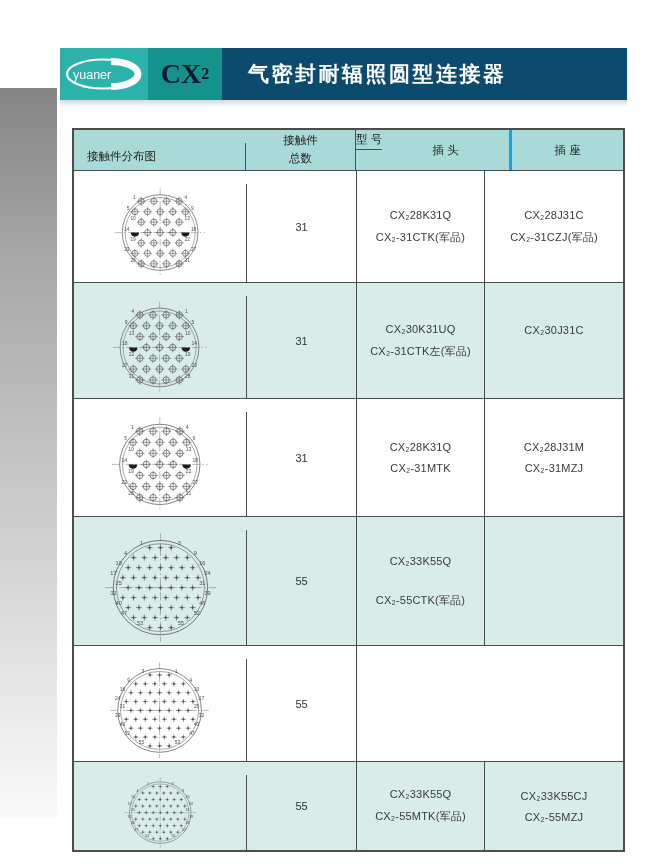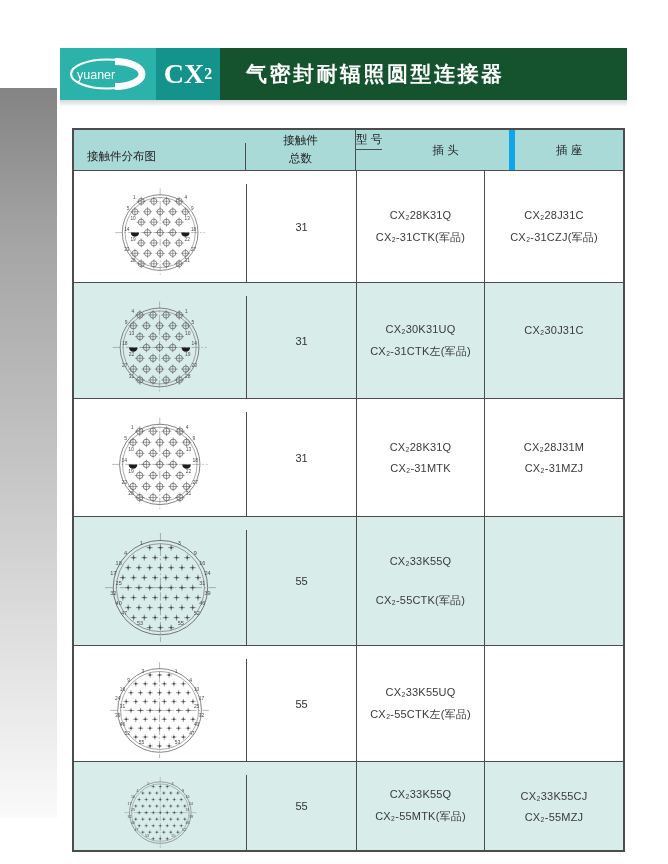--- a/index.html
+++ b/index.html
@@ -5,42 +5,42 @@
   html,body{margin:0;padding:0;background:#fff;}
   #page{position:relative;width:668px;height:864px;background:#ffffff;overflow:hidden;
         font-family:"Liberation Sans",sans-serif;color:#333;}
 
   
   .left-band{position:absolute;left:0;top:88px;width:57px;height:730px;
     background:linear-gradient(180deg,#848484 0%,#a6a6a6 22%,#c3c3c3 50%,#e2e2e2 78%,#fafafa 100%);}
 
   
   .hdr{position:absolute;left:60px;top:48px;width:567px;height:52px;display:flex;}
-  .hdr-logo{width:96px;background:#2bb2aa;display:flex;align-items:center;justify-content:center;}
-  .hdr-cx{width:64px;background:#14928c;display:flex;align-items:center;justify-content:center;
-    color:#ffffff;font-family:"Liberation Serif",serif;font-weight:bold;font-size:28px;}
+  .hdr-logo{width:88px;background:#2bb2aa;display:flex;align-items:center;justify-content:center;}
+  .hdr-cx{width:74px;background:#14928c;display:flex;align-items:center;justify-content:center;
+    color:#0f172a;font-family:"Liberation Serif",serif;font-weight:bold;font-size:28px;}
   .hdr-cx sub{font-size:16px;line-height:0;}
-  .hdr-title{flex:1;background:#14532d;display:flex;align-items:center;padding-left:26px;
+  .hdr-title{flex:1;background:#0c4a6e;display:flex;align-items:center;padding-left:26px;
     color:#fff;font-size:21px;font-weight:bold;letter-spacing:2.5px;}
   .hdr-shadow{position:absolute;left:60px;top:100px;width:567px;height:7px;
     background:linear-gradient(180deg,rgba(110,130,130,.30),rgba(110,130,130,0));}
 
   
   .tbl{position:absolute;left:72px;top:128px;width:549px;border:2px solid #4c4c4c;background:#fff;}
   .thead{display:flex;height:40px;background:#a9dad7;font-size:11.5px;color:#222;}
   .c1{width:172px;border-right:1px solid #4c4c4c;box-sizing:content-box;margin-top:13px;}
   .c2{width:109px;border-right:1px solid #4c4c4c;}
   .c3{width:127px;border-right:1px solid #4c4c4c;}
   .c4{flex:1;}
   .th-diagram{display:flex;align-items:center;padding-left:13px;box-sizing:border-box;}
   .th-count{display:flex;flex-direction:column;align-items:center;justify-content:center;line-height:1.55;}
   .th-model-wrap{flex:1;display:flex;flex-direction:row;}
   .th-model{height:19px;border-bottom:1px solid #4c4c4c;display:flex;align-items:center;justify-content:center;}
   .th-sub{flex:1;display:flex;}
-  .th-plug{width:127px;border-right:6px solid #0ea5e9;display:flex;align-items:center;justify-content:center;}
+  .th-plug{width:127px;border-right:3px solid #0ea5e9;display:flex;align-items:center;justify-content:center;}
   .th-socket{flex:1;display:flex;align-items:center;justify-content:center;}
 
   .trow{display:flex;border-top:1px solid #4c4c4c;background:#fff;}
   .trow.alt{background:#d8ecea;}
   .r1{height:111px}.r2{height:115px}.r3{height:117px}.r4{height:128px}.r5{height:115px}.r6{height:88px}
 
   .td-diagram{display:flex;align-items:center;justify-content:center;overflow:hidden;}
   .td-diagram svg{height:95%;}
   .td-count{display:flex;align-items:center;justify-content:center;font-size:11px;color:#333;}
   .td-model{display:flex;flex-direction:column;align-items:center;justify-content:center;gap:9px;
@@ -842,24 +842,20 @@
             <line x1="75" y1="99" x2="75" y2="105.4" stroke="#5a5a5a" stroke-width="0.7"></line>
             <circle cx="75" cy="102.2" r="1.25" fill="#4a4a4a"></circle>
             <line x1="83.39999999999999" y1="102.2" x2="89.8" y2="102.2" stroke="#5a5a5a" stroke-width="0.7"></line>
             <line x1="86.6" y1="99" x2="86.6" y2="105.4" stroke="#5a5a5a" stroke-width="0.7"></line>
             <circle cx="86.6" cy="102.2" r="1.25" fill="#4a4a4a"></circle>
             <text x="56.4" y="99.7" font-size="6" text-anchor="end" fill="#4a4a4a" font-family="Liberation Sans, sans-serif">55</text>
             <text x="93.6" y="99.7" font-size="6" text-anchor="start" fill="#4a4a4a" font-family="Liberation Sans, sans-serif">53</text>
           </svg>
         </div>
       <div class="c2 td-count">55</div>
-      <div class="c3 td-model">
-        <div class="model-line">CX₂33K55UQ</div>
-        <div class="model-line">CX₂-55CTK左(军品)</div>
-      </div>
       <div class="c4 td-model">
         <div class="model-line"></div>
         <div class="model-line"></div>
       </div>
     </div>
 
     <div class="trow alt r6">
       <div class="c1 td-diagram">
           <svg viewBox="0 0 150 118">
             <line x1="15" y1="59" x2="135" y2="59" stroke="#8a8a8a" stroke-width="0.7" stroke-dasharray="9 2.5 2 2.5"></line>

